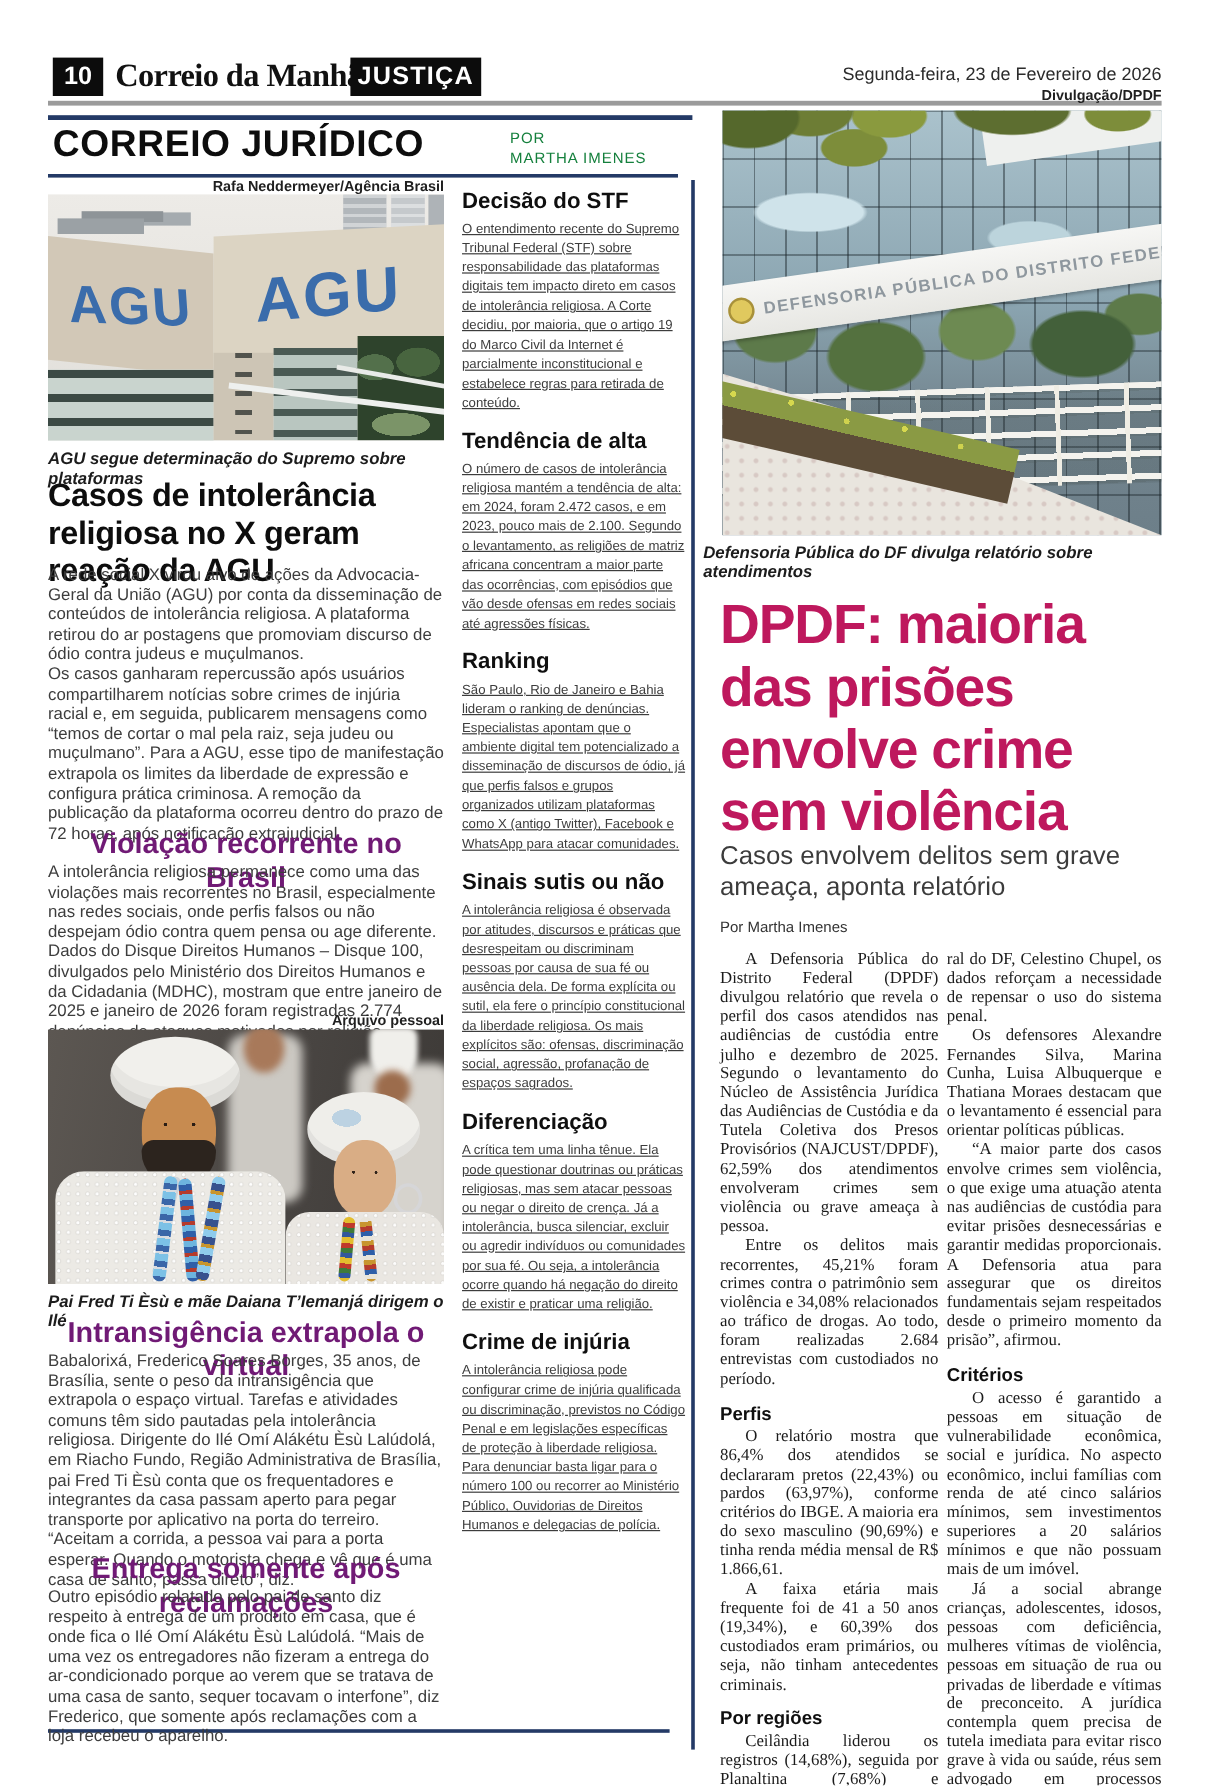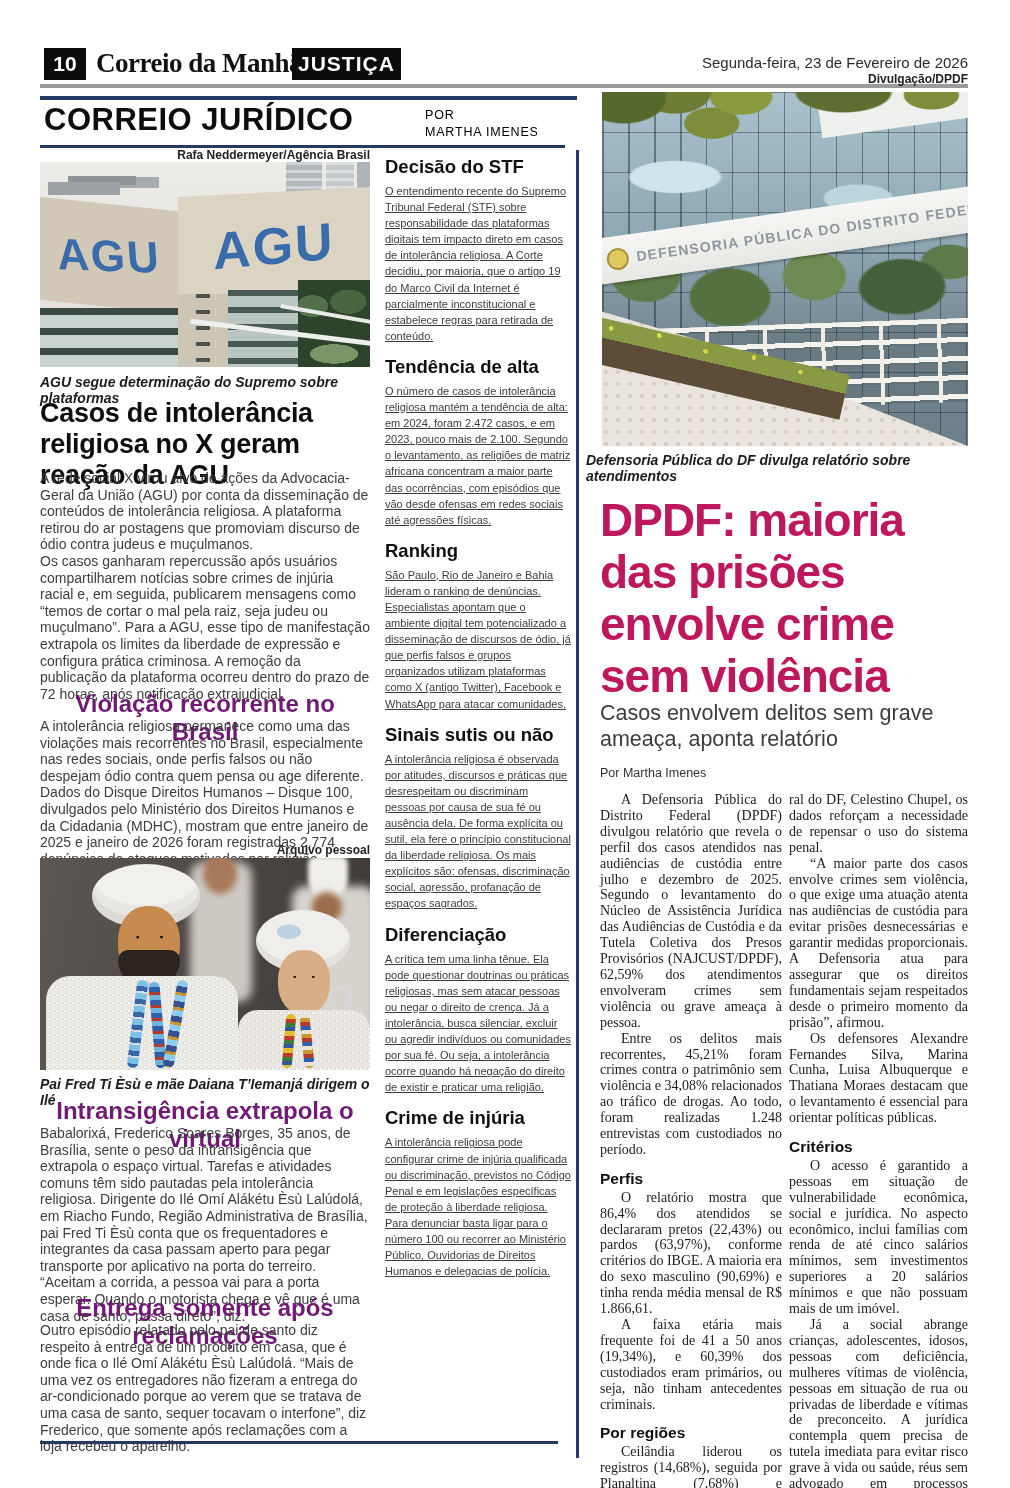--- a/index.html
+++ b/index.html
@@ -13,21 +13,21 @@
            font-weight:bold;font-size:21px;display:flex;align-items:center;justify-content:center;}
   .masthead{left:96px;top:48px;font-family:"Liberation Serif",serif;font-weight:bold;
             font-size:27px;color:#111;letter-spacing:-0.5px;white-space:nowrap;}
   .section-tag{left:292px;top:48px;height:32px;background:#0c0c0c;color:#fff;font-weight:bold;
                font-size:21px;letter-spacing:1px;display:flex;align-items:center;padding:0 6px;}
   .edition-date{right:42px;top:54px;font-size:15px;color:#2b2b2b;}
 
   
   .cj-rule-top{left:40px;top:96px;width:537px;height:4px;background:#243a66;}
   .cj-title{left:44px;top:102px;font-size:31px;font-weight:800;color:#0d0d0d;letter-spacing:.5px;}
-  .cj-byline{left:425px;top:107px;font-size:12.5px;color:#000000;letter-spacing:.8px;line-height:1.35;}
+  .cj-byline{left:425px;top:107px;font-size:12.5px;color:#15803d;letter-spacing:.8px;line-height:1.35;}
   .cj-rule-bot{left:40px;top:145px;width:525px;height:3px;background:#243a66;}
   .vrule{left:576px;top:150px;width:3px;height:1308px;background:#243a66;}
   .bot-rule{left:40px;top:1441px;width:518px;height:3px;background:#243a66;}
 
   
   .credit{font-size:12px;font-weight:bold;color:#1f1f1f;text-align:right;}
   .caption{font-size:14px;font-style:italic;font-weight:600;color:#1c1c1c;}
   .lbody{font-size:14px;line-height:16.6px;color:#3d3d3d;}
   .lsub{font-size:24px;font-weight:800;color:#701a75;text-align:center;}
 
@@ -312,30 +312,30 @@
     <div class="foliage"></div>
   </div>
 
   <div class="abs r-caption caption">Defensoria Pública do DF divulga relatório sobre atendimentos</div>
   <h1 class="abs r-headline" style="margin:0;">DPDF: maioria das prisões envolve crime sem violência</h1>
   <div class="abs r-deck">Casos envolvem delitos sem grave ameaça, aponta relatório</div>
   <div class="abs r-byline">Por Martha Imenes</div>
 
   <div class="abs scol scol1">
     <p class="ind">A Defensoria Pública do Distrito Federal (DPDF) divulgou relatório que revela o perfil dos casos atendidos nas audiências de custódia entre julho e dezembro de 2025. Segundo o levantamento do Núcleo de Assistência Jurídica das Audiências de Custódia e da Tutela Coletiva dos Presos Provisórios (NAJCUST/DPDF), 62,59% dos atendimentos envolveram crimes sem violência ou grave ameaça à pessoa.</p>
-    <p class="ind">Entre os delitos mais recorrentes, 45,21% foram crimes contra o patrimônio sem violência e 34,08% relacionados ao tráfico de drogas. Ao todo, foram realizadas 1.248 entrevistas com custodiados no período.</p>
+    <p class="ind">Entre os delitos mais recorrentes, 45,21% foram crimes contra o patrimônio sem violência e 34,08% relacionados ao tráfico de drogas. Ao todo, foram realizadas 2.684 entrevistas com custodiados no período.</p>
     <h4>Perfis</h4>
     <p class="ind">O relatório mostra que 86,4% dos atendidos se declararam pretos (22,43%) ou pardos (63,97%), conforme critérios do IBGE. A maioria era do sexo masculino (90,69%) e tinha renda média mensal de R$ 1.866,61.</p>
     <p class="ind">A faixa etária mais frequente foi de 41 a 50 anos (19,34%), e 60,39% dos custodiados eram primários, ou seja, não tinham antecedentes criminais.</p>
     <h4>Por regiões</h4>
     <p class="ind">Ceilândia liderou os registros (14,68%), seguida por Planaltina (7,68%) e Samambaia (7,41%). Para o Defensor Público-Ge-</p>
   </div>
 
   <div class="abs scol scol2">
     <p>ral do DF, Celestino Chupel, os dados reforçam a necessidade de repensar o uso do sistema penal.</p>
+    <p class="ind">Os defensores Alexandre Fernandes Silva, Marina Cunha, Luisa Albuquerque e Thatiana Moraes destacam que o levantamento é essencial para orientar políticas públicas.</p>
     <p class="ind">“A maior parte dos casos envolve crimes sem violência, o que exige uma atuação atenta nas audiências de custódia para evitar prisões desnecessárias e garantir medidas proporcionais. A Defensoria atua para assegurar que os direitos fundamentais sejam respeitados desde o primeiro momento da prisão”, afirmou.</p>
-    <p class="ind">Os defensores Alexandre Fernandes Silva, Marina Cunha, Luisa Albuquerque e Thatiana Moraes destacam que o levantamento é essencial para orientar políticas públicas.</p>
     <h4>Critérios</h4>
     <p class="ind">O acesso é garantido a pessoas em situação de vulnerabilidade econômica, social e jurídica. No aspecto econômico, inclui famílias com renda de até cinco salários mínimos, sem investimentos superiores a 20 salários mínimos e que não possuam mais de um imóvel.</p>
     <p class="ind">Já a social abrange crianças, adolescentes, idosos, pessoas com deficiência, mulheres vítimas de violência, pessoas em situação de rua ou privadas de liberdade e vítimas de preconceito. A jurídica contempla quem precisa de tutela imediata para evitar risco grave à vida ou saúde, réus sem advogado em processos criminais e também em casos que exigem curadoria especial.</p>
   </div>
 
 </div>
 
 </body></html>

